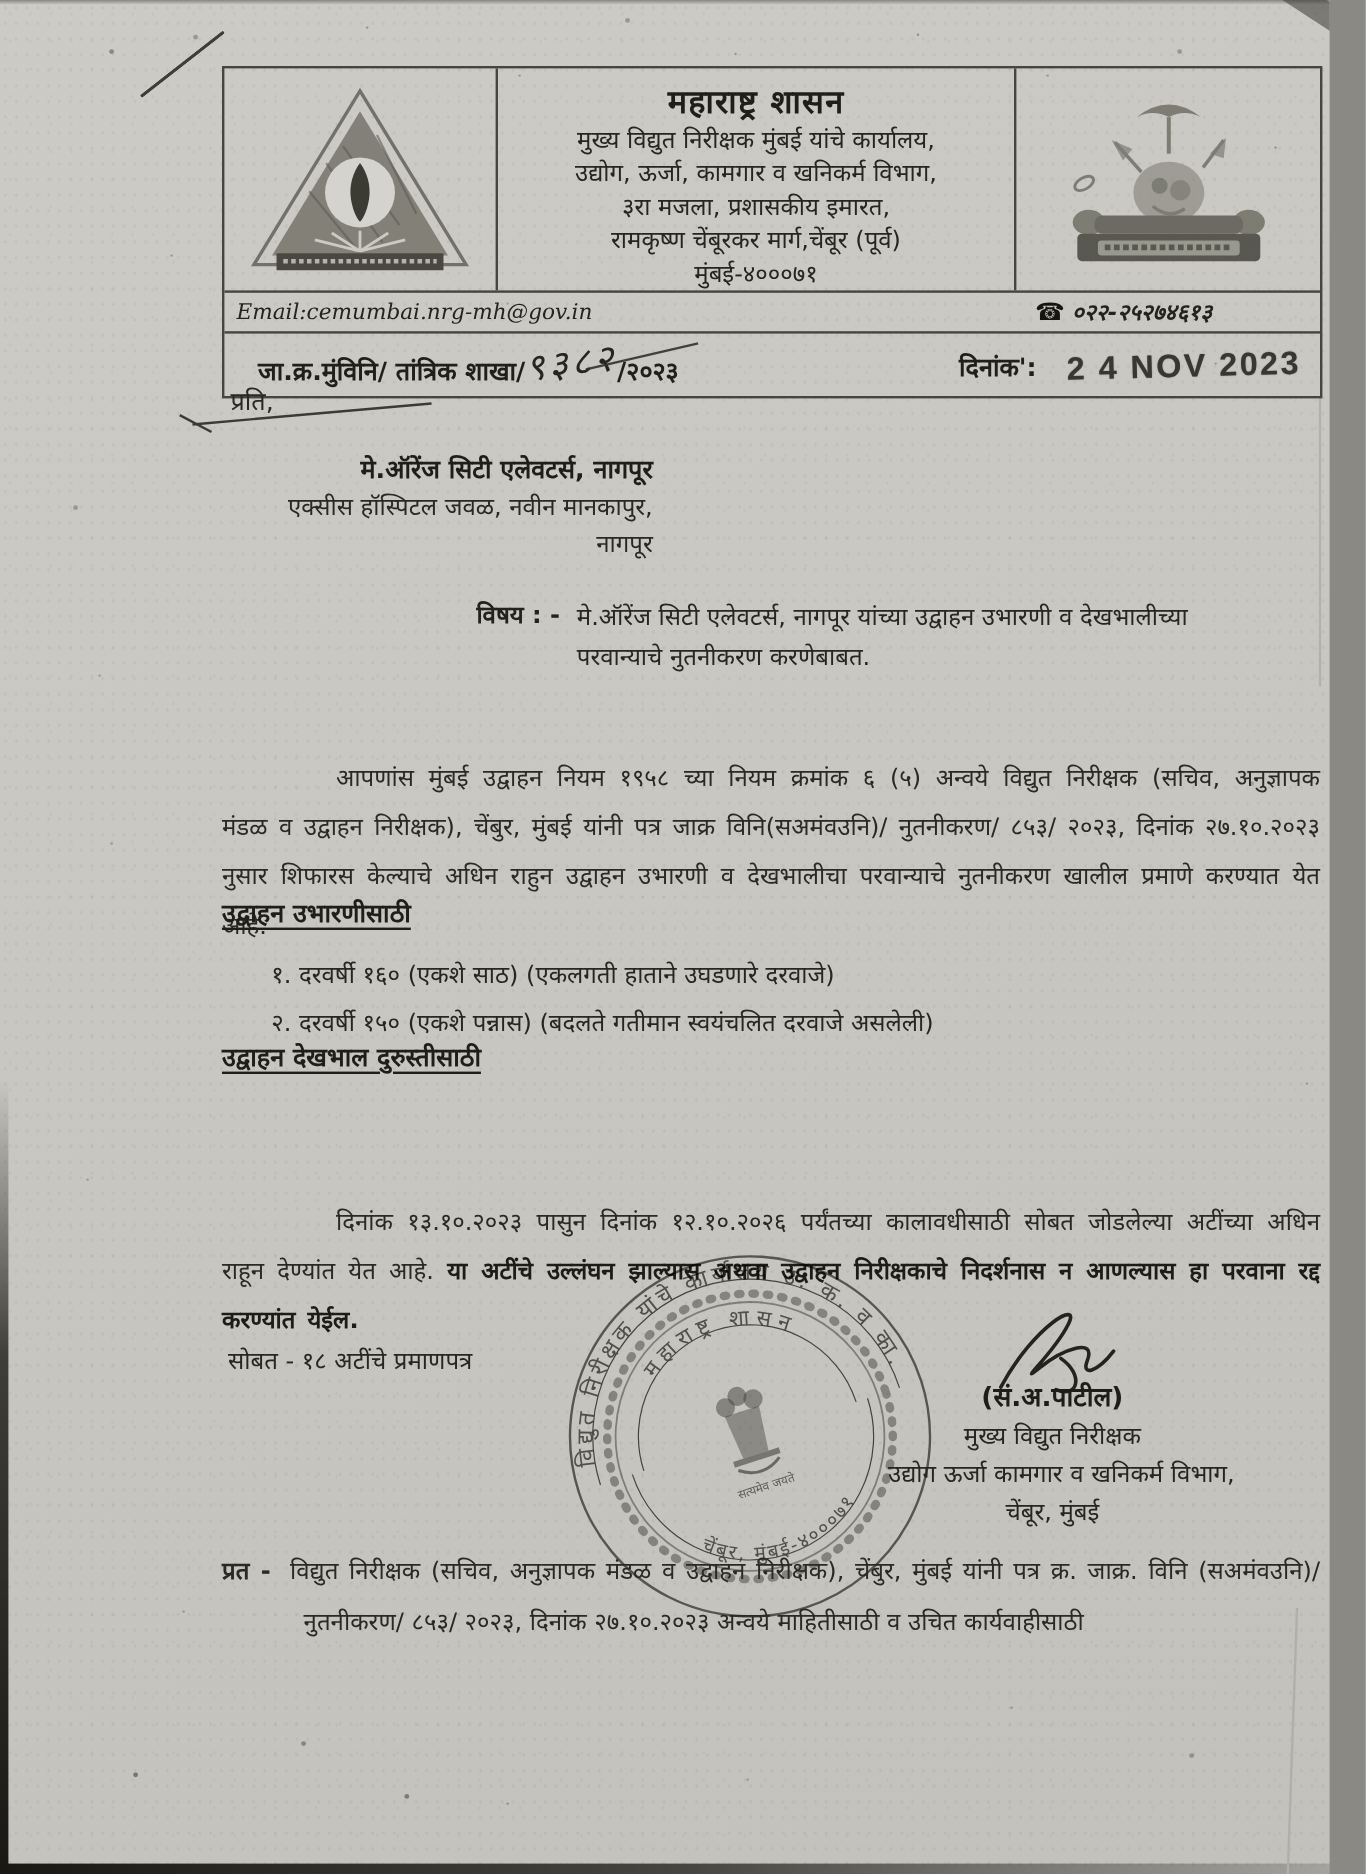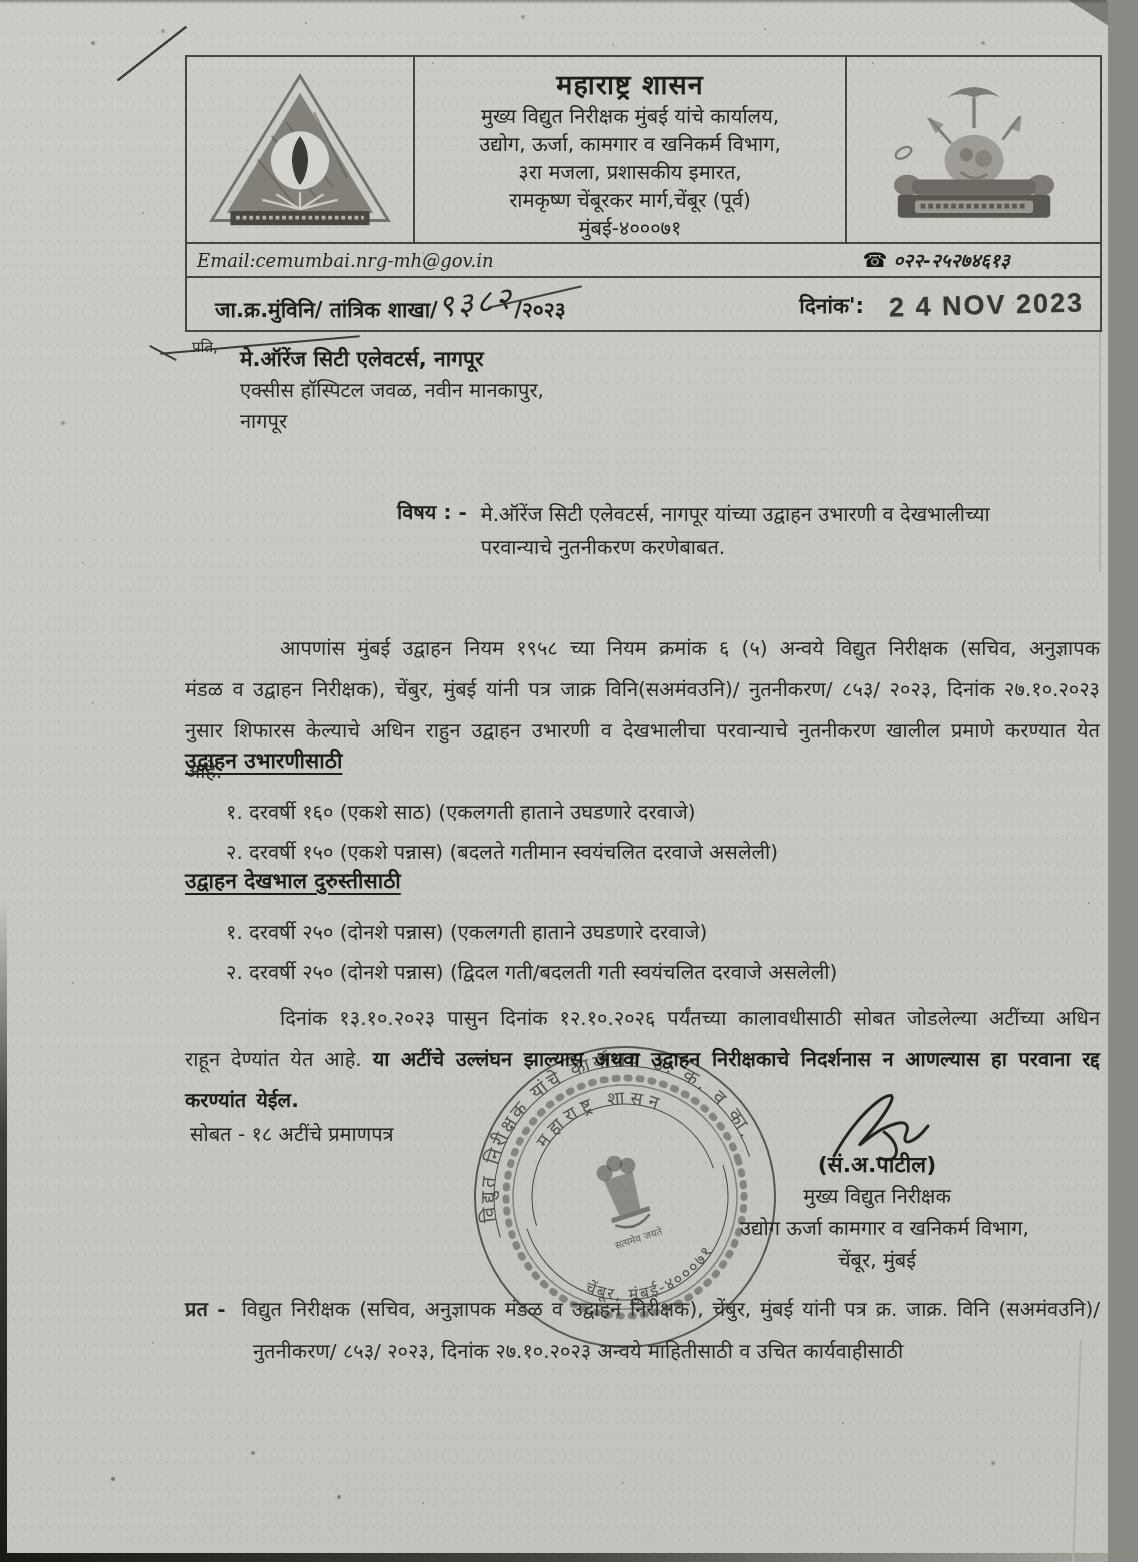--- a/index.html
+++ b/index.html
@@ -32,22 +32,22 @@
   .phone-icon{font-size:20px;color:#16150f;}
   .phone-num{font-size:19px;font-weight:bold;color:#24231e;}
   .ref-row{height:56px;border-top:2px solid #47453f;box-sizing:border-box;display:flex;align-items:center;justify-content:space-between;padding:0 28px;position:relative;}
   .ref-left{display:flex;align-items:baseline;font-size:21px;font-weight:bold;color:#201f1a;}
   .hand{display:inline-block;font-style:italic;font-size:31px;font-weight:normal;font-family:"DejaVu Serif",serif;color:#26251f;transform:rotate(-7deg) translateY(-4px);letter-spacing:3px;}
   .hand-tail{left:300px;top:18px;width:96px;border-top:2.5px solid #32312b;transform:rotate(-13deg);opacity:.9;}
   .date-wrap{display:flex;align-items:center;gap:25px;margin-right:-12px;}
   .date-label{font-size:21px;font-weight:bold;color:#201f1a;white-space:nowrap;}
   .date-stamp{font-family:"Liberation Sans",sans-serif;font-size:27px;font-weight:bold;letter-spacing:2px;color:#393830;transform:rotate(-1.5deg);white-space:nowrap;text-shadow:0 0 1px rgba(57,56,48,.6);}
   
-  .salutation{left:192px;top:336px;font-size:15px;}
-  .address{left:240px;top:344px;font-size:20px;line-height:31px;}
+  .salutation{left:192px;top:320px;font-size:21px;}
+  .address{left:240px;top:376px;font-size:20px;line-height:31px;text-align:right;}
   .address .l0{font-weight:bold;color:#1f1e19;font-size:21px;}
   .subject{left:397px;top:498px;display:flex;gap:14px;width:660px;}
   .subject-label{font-size:20px;font-weight:bold;white-space:nowrap;color:#23221c;}
   .subject-lines{font-size:20px;line-height:33px;color:#27261f;}
   .para{left:185px;top:580px;width:915px;font-size:20px;line-height:41px;text-align:justify;text-align-last:left;color:#2a2922;word-spacing:3px;}
   .sec-heading{left:185px;font-size:21px;font-weight:bold;color:#1f1e19;text-decoration:underline;text-underline-offset:5px;text-decoration-thickness:2px;}
   .list{left:226px;font-size:20px;line-height:40px;color:#28271f;}
   .para2{top:998px;}
   .para2 .bold-run{font-weight:bold;color:#1d1c16;}
   .enclosure{left:190px;top:1120px;font-size:20px;color:#28271f;}
@@ -201,24 +201,20 @@
 
   <div class="abs para" style="text-indent:95px;margin-top:48px;">आपणांस मुंबई उद्वाहन नियम  १९५८ च्या नियम क्रमांक ६ (५) अन्वये विद्युत निरीक्षक (सचिव, अनुज्ञापक मंडळ व उद्वाहन निरीक्षक), चेंबुर, मुंबई यांनी पत्र जाक्र विनि(सअमंवउनि)/ नुतनीकरण/ ८५३/ २०२३, दिनांक २७.१०.२०२३ नुसार शिफारस केल्याचे अधिन राहुन उद्वाहन उभारणी व देखभालीचा परवान्याचे नुतनीकरण खालील प्रमाणे करण्यात येत आहे.</div>
 
   <div class="abs sec-heading" style="top:746px;">उद्वाहन उभारणीसाठी</div>
   <div class="abs list" style="top:792px;">
     <div>१. दरवर्षी १६० (एकशे साठ) (एकलगती हाताने उघडणारे दरवाजे)</div>
     <div>२. दरवर्षी १५० (एकशे पन्नास) (बदलते गतीमान स्वयंचलित दरवाजे असलेली)</div>
   </div>
 
   <div class="abs sec-heading" style="top:866px;">उद्वाहन देखभाल दुरुस्तीसाठी</div>
-  <div class="abs list" style="top:912px;">
-    <div>१. दरवर्षी २५० (दोनशे पन्नास) (एकलगती हाताने उघडणारे दरवाजे)</div>
-    <div>२. दरवर्षी २५० (दोनशे पन्नास) (द्विदल गती/बदलती गती स्वयंचलित दरवाजे असलेली)</div>
-  </div>
 
   <div class="abs para para2" style="text-indent:95px;">
     <span>दिनांक  १३.१०.२०२३  पासुन  दिनांक  १२.१०.२०२६  पर्यंतच्या  कालावधीसाठी  सोबत  जोडलेल्या  अटींच्या अधिन  राहून  देण्यांत  येत  आहे. </span>
     <span class="bold-run">या  अटींचे  उल्लंघन  झाल्यास  अथवा  उद्वाहन  निरीक्षकाचे  निदर्शनास  न आणल्यास हा परवाना रद्द करण्यांत येईल.</span>
   </div>
 
   <div class="abs enclosure">सोबत - १८  अटींचे प्रमाणपत्र</div>
 
   <svg class="abs stamp" width="318" height="318" viewBox="0 0 318 318">
     <g transform="rotate(-18 159 159)" stroke="#4a483f" fill="none">

